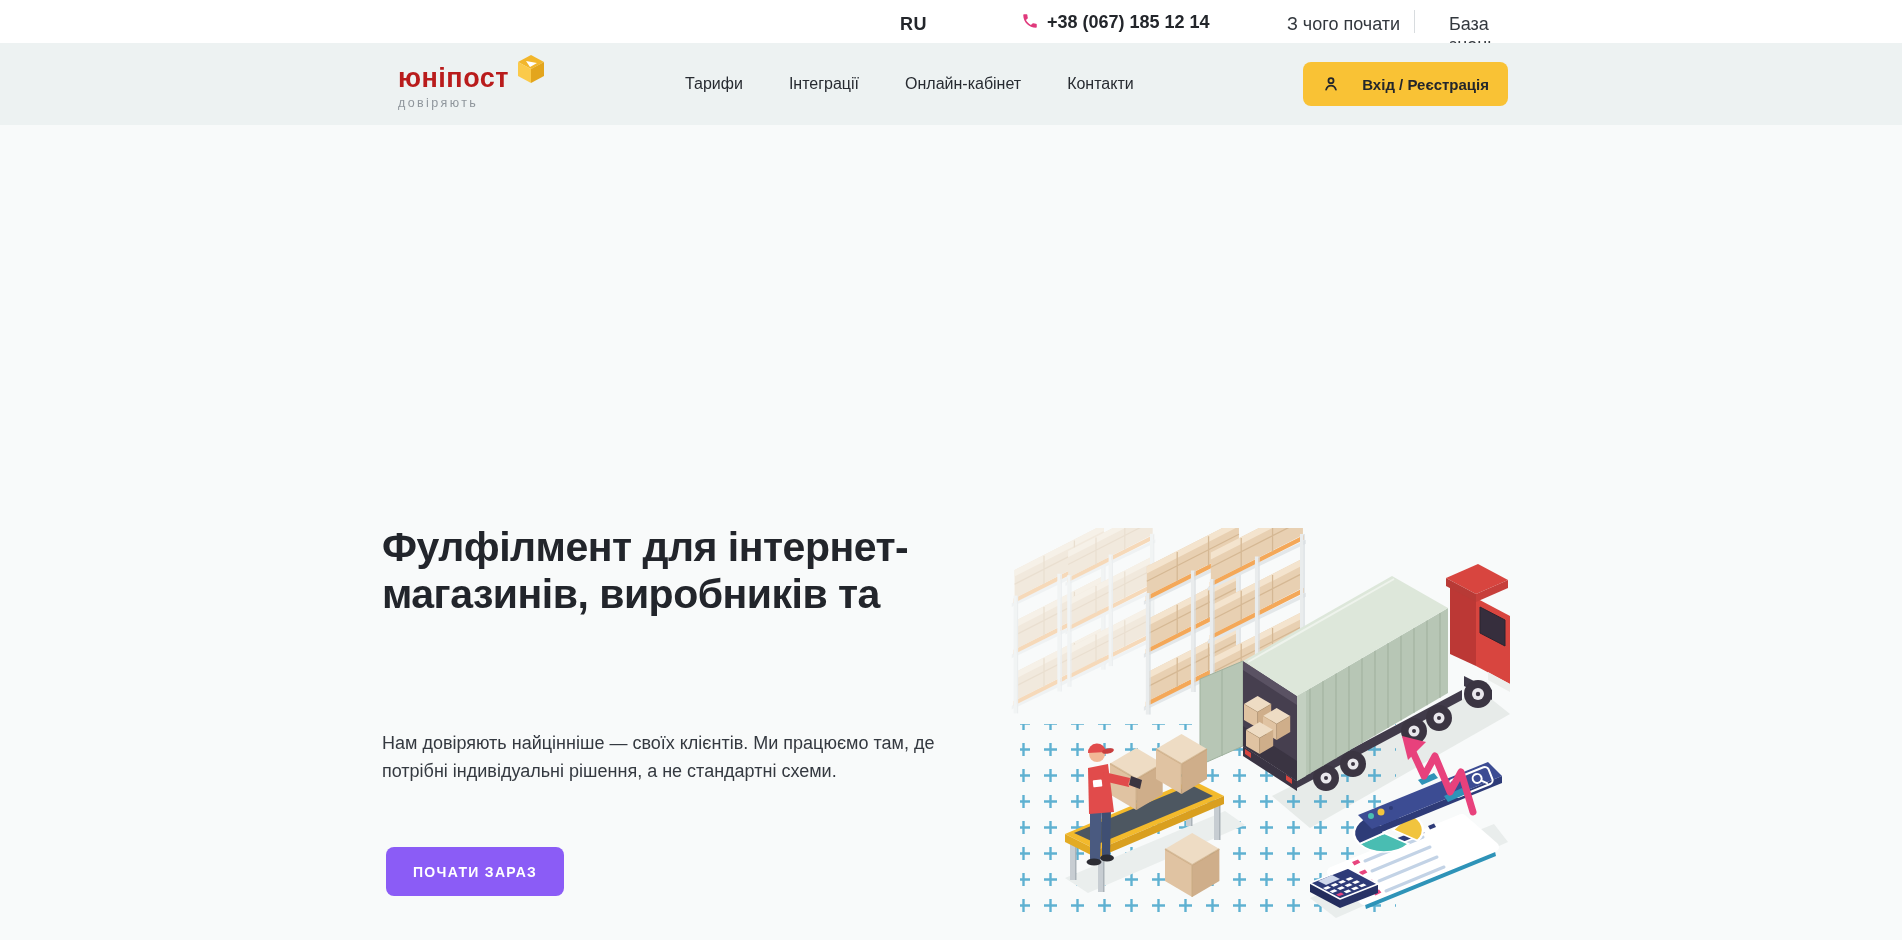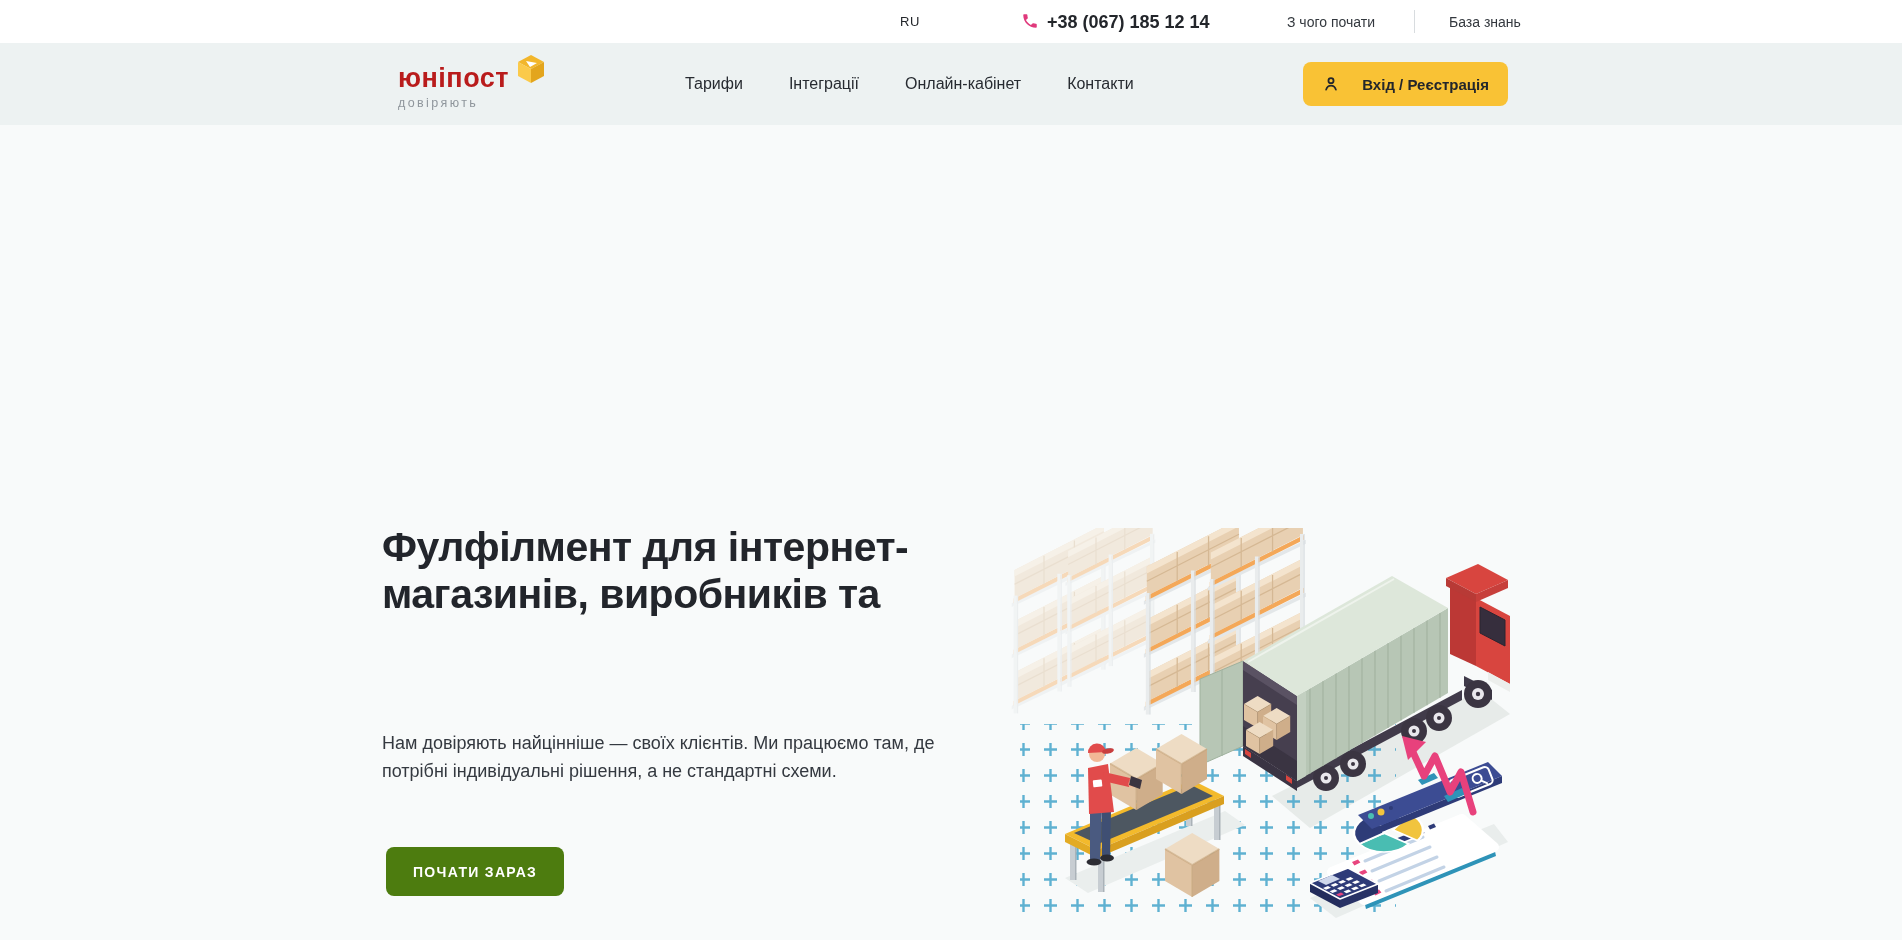--- a/index.html
+++ b/index.html
@@ -3,26 +3,26 @@
 <meta charset="utf-8">
 <style>
   * { margin:0; padding:0; box-sizing:border-box; }
   html,body { width:1902px; height:940px; }
   body { font-family:"Liberation Sans","DejaVu Sans",sans-serif; background:#f8fafa; }
   .page { position:relative; width:1902px; height:940px; overflow:hidden; }
 
   
   .topbar { height:43px; background:#ffffff; position:relative; }
   .tb-inner { width:1140px; height:100%; margin:0 auto; position:relative; }
-  .tb-lang { position:absolute; left:519px; top:14px; font-size:13px; font-weight:400; color:#23262b; letter-spacing:.5px; cursor:pointer; }
+  .tb-lang { position:absolute; left:519px; top:14px; font-size:18px; font-weight:700; color:#23262b; letter-spacing:.5px; cursor:pointer; }
   .tb-phone-ic { position:absolute; left:640px; top:12px; width:18px; height:18px; }
   .tb-phone { position:absolute; left:666px; top:12px; font-size:18px; font-weight:700; color:#23262b; cursor:pointer; }
   .tb-link1 { position:absolute; left:906px; top:14px; }
   .tb-link2 { position:absolute; left:1068px; top:14px; }
-  .tb-link { font-size:14px; font-weight:500; color:#33383e; cursor:pointer; }
+  .tb-link { font-size:18px; font-weight:500; color:#33383e; cursor:pointer; }
   .tb-div { position:absolute; left:1033px; top:10px; width:1px; height:23px; background:#d8dcdf; }
 
   
   .header { height:82px; background:#edf2f2; position:relative; }
   .hd-inner { width:1140px; height:100%; margin:0 auto; position:relative; }
   .logo { position:absolute; left:17px; top:22px; width:160px; cursor:pointer; }
   .logo-name { font-size:27px; font-weight:800; color:#b91c1c; letter-spacing:.5px; line-height:1; }
   .logo-sub { margin-top:4px; font-size:12.5px; letter-spacing:2.4px; color:#8f969c; }
   .logo-cube { position:absolute; left:119px; top:-11px; width:28px; height:30px; }
   .nav { position:absolute; left:304px; top:0; bottom:0; display:flex; align-items:flex-start; gap:46px;margin-top:32px; }
@@ -32,21 +32,21 @@
   .auth-label { font-size:15px; font-weight:700; color:#23262b; white-space:nowrap; }
 
   
   .hero { position:relative; height:815px; background:#f8fafa; }
   .hero-title { position:absolute; left:382px; top:399px; width:700px; font-size:41px; font-weight:800;
                 line-height:47px; letter-spacing:-.5px; color:#22252b; }
   .hero-title span { display:block; }
   .hero-desc { position:absolute; left:382px; top:605px; width:620px; font-size:18px; line-height:27.5px; color:#343940; }
   .hero-desc span { display:block; }
   .cta-btn { position:absolute; left:386px; top:722px; height:49px; padding:0 27px; border:none; border-radius:8px;
-             background:#4d7c0f; color:#ffffff; font-family:inherit; font-size:14px; font-weight:700; letter-spacing:1.3px; cursor:pointer; }
+             background:#8b5cf6; color:#ffffff; font-family:inherit; font-size:14px; font-weight:700; letter-spacing:1.3px; cursor:pointer; }
   .illustration { position:absolute; left:1010px; top:403px; width:500px; height:392px; }
 </style>
 </head>
 <body>
 
 <div class="page">
 
   <div class="topbar">
     <div class="tb-inner">
       <div class="tb-lang">RU</div>

